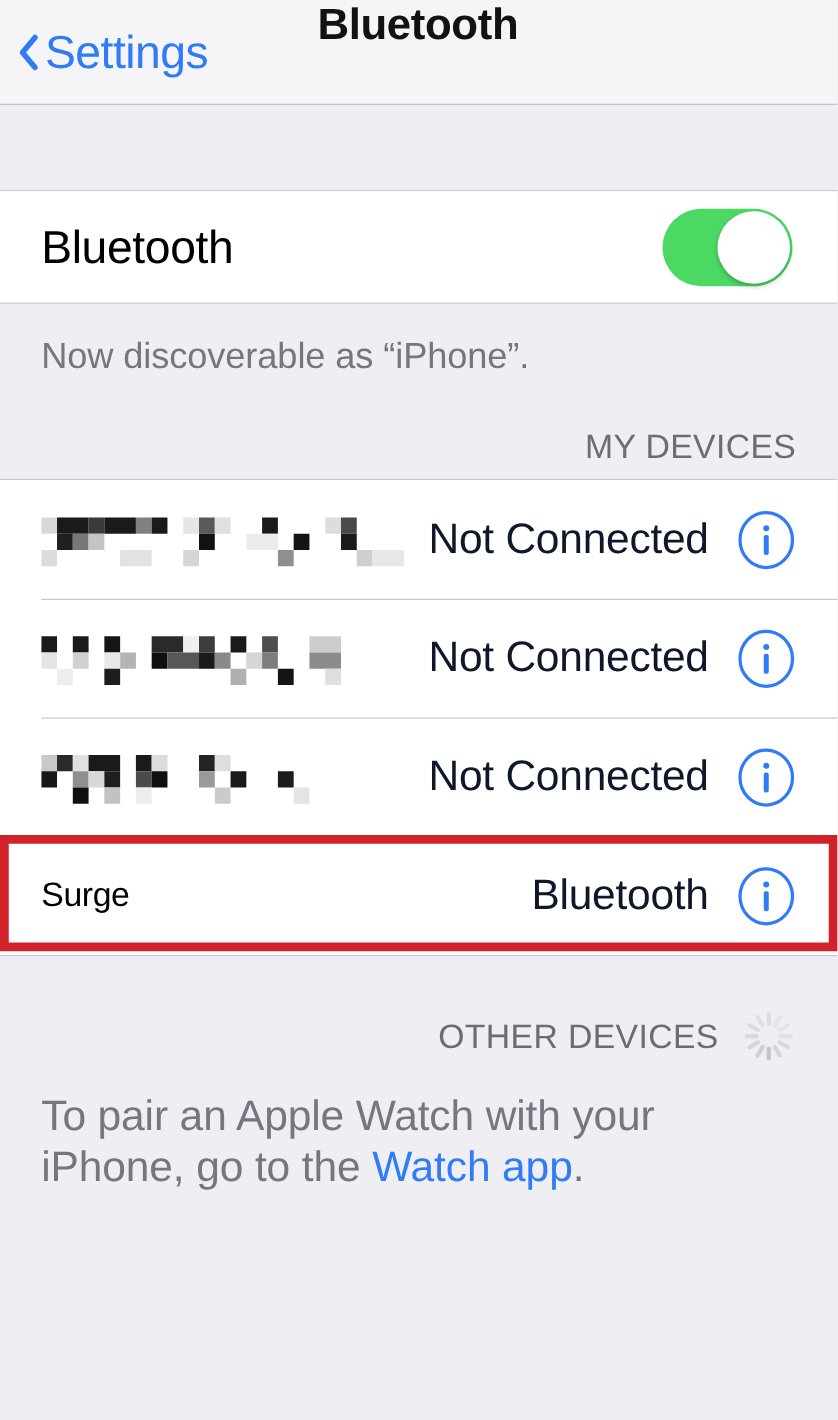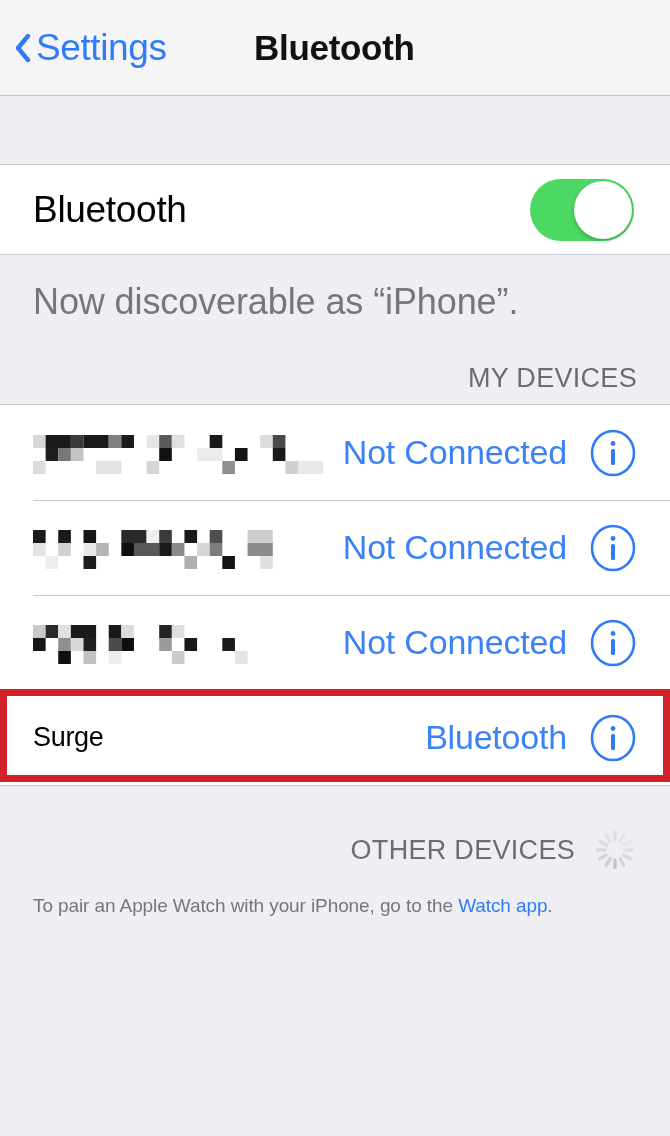--- a/index.html
+++ b/index.html
@@ -11,25 +11,24 @@
     height: 1136px;
     background: #eeeef3;
     font-family: "Liberation Sans", sans-serif;
     -webkit-font-smoothing: antialiased;
     overflow: hidden;
     position: relative;
   }
 
   
   .navbar {
-    height: 96px;
+    height: 84px;
     background: #f5f5f7;
     border-bottom: 1px solid #c4c4c9;
     display: flex;
-    align-items: center;
     position: relative;
     box-sizing: border-box;
   }
   .back-button {
     display: flex;
     align-items: center;
     margin-left: 14px;
     cursor: pointer;
   }
   .chevron-left {
@@ -92,21 +91,21 @@
     right: 2px;
     width: 58px;
     height: 58px;
     border-radius: 50%;
     background: #ffffff;
     box-shadow: 0 2px 4px rgba(0,0,0,0.25);
   }
 
   
   .caption {
-    font-size: 36px;
+    font-size: 29px;
     color: #767680;
     letter-spacing: -0.1px;
     padding: 26px 33px 0 33px;
   }
 
   
   .section-header {
     font-size: 27px;
     color: #6c6c74;
     letter-spacing: 0.3px;
@@ -150,21 +149,21 @@
     background: #c9c9ce;
   }
   .device-name {
     font-size: 27px;
     color: #000000;
     letter-spacing: -0.3px;
     flex: 1;
   }
   .device-status {
     font-size: 34px;
-    color: #3b82f6;
+    color: #0f172a;
     letter-spacing: -0.2px;
     margin-right: 22px;
     white-space: nowrap;
   }
   .info-icon {
     width: 48px;
     height: 48px;
     flex: none;
     cursor: pointer;
   }
@@ -181,21 +180,21 @@
     position: absolute;
     border: 7px solid #d12229;
     box-sizing: border-box;
     pointer-events: none;
     z-index: 5;
   }
 
   .list-wrap { position: relative; }
 
   .footer-note {
-    font-size: 19px;
+    font-size: 34px;
     color: #767680;
     letter-spacing: -0.1px;
     line-height: 1.22;
     padding: 10px 33px 0 33px;
   }
   .link {
     color: #2f7cf6;
     cursor: pointer;
   }
 </style>

